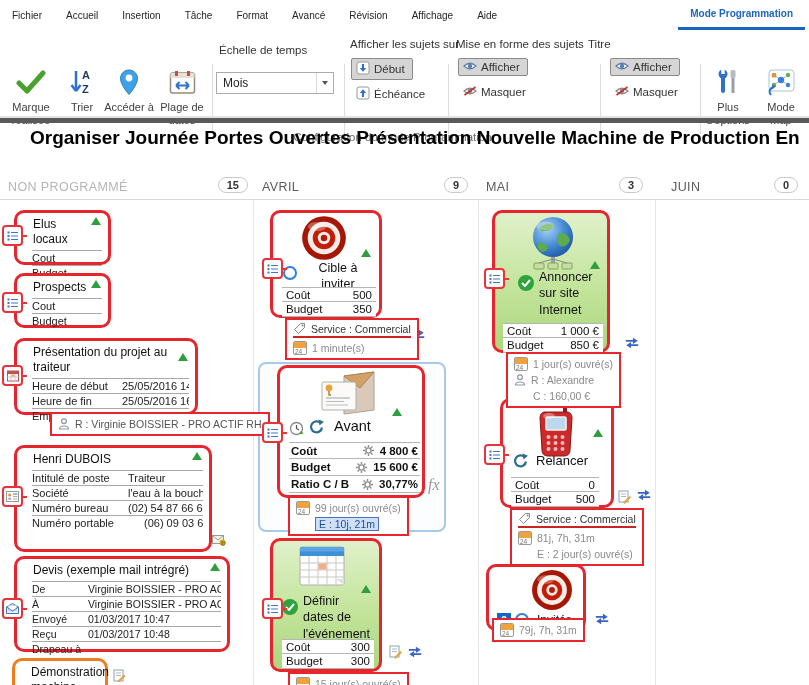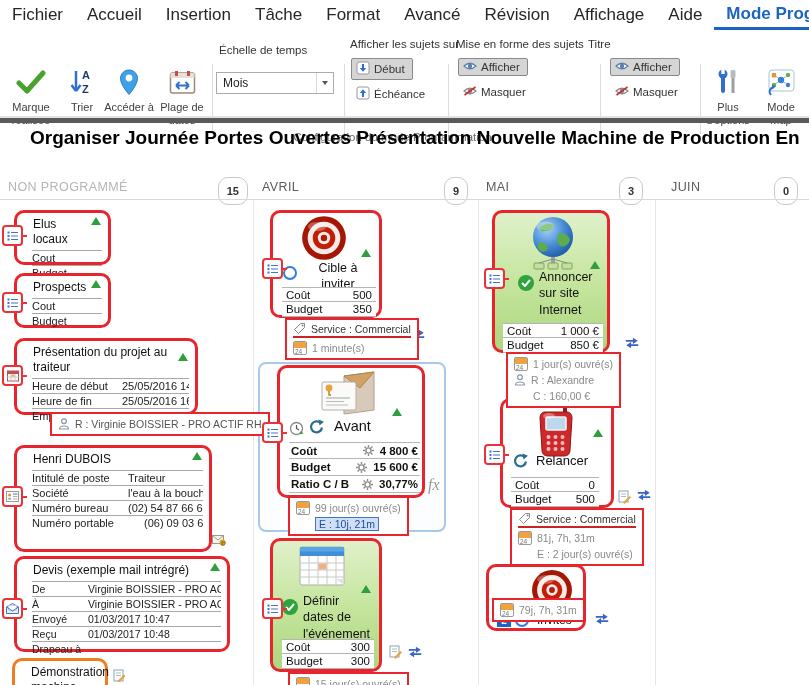--- a/index.html
+++ b/index.html
@@ -1,21 +1,21 @@
 <!DOCTYPE html>
 <html><head>
 <meta charset="utf-8">
 <style>
 *{margin:0;padding:0;box-sizing:border-box}
 html,body{width:809px;height:685px;overflow:hidden;background:#fff;
   font-family:"Liberation Sans",sans-serif;}
 #app{position:relative;width:809px;height:685px;background:#fff;overflow:hidden}
 
 
-.tabbar{position:absolute;top:0;left:0;width:809px;height:30px;display:flex;align-items:stretch;background:#fff;font-size:17px;color:#262626}
+.tabbar{position:absolute;top:0;left:0;width:809px;height:30px;display:flex;align-items:stretch;background:#fff;font-size:10px;color:#262626}
 .tab{display:flex;align-items:center;padding:0 12px;cursor:default;white-space:nowrap}
 .tab.active{color:#1b64c0;font-weight:bold;border-bottom:3px solid #1b64c0;margin-left:auto;margin-right:4px}
 
 
 .ribbon{position:absolute;top:30px;left:0;width:809px;height:86px;background:#fff}
 .rsep{position:absolute;top:34px;height:70px;width:1px;background:#dcdcdc}
 .bigbtn{position:absolute;top:36px;display:flex;flex-direction:column;align-items:center;text-align:center;font-size:11px;color:#3f3f3f;line-height:1.2}
 .bigbtn .icon{height:32px;display:flex;align-items:center;justify-content:center;margin-bottom:3px}
 .grouplabel{position:absolute;top:101px;left:0;width:785px;text-align:center;font-size:11.5px;color:#6a6a6a}
 .rlabel{position:absolute;font-size:11.5px;color:#333;white-space:nowrap}
@@ -24,21 +24,21 @@
 .tbtn{position:absolute;display:flex;align-items:center;gap:4px;font-size:11.5px;color:#333;padding:2px 7px 2px 4px;border:1px solid transparent;border-radius:2px;white-space:nowrap}
 .tbtn.pressed{background:#d5d5d5;border-color:#8a8a8a}
 .chev{display:inline-block;width:0;height:0;border-left:3.5px solid transparent;border-right:3.5px solid transparent;border-top:4px solid #555;margin-left:3px;vertical-align:middle}
 
 
 .splitline{position:absolute;left:0;width:809px}
 
 
 .viewtitle{position:absolute;top:127px;left:30px;width:779px;font-size:19px;font-weight:bold;color:#000;white-space:nowrap;overflow:hidden}
 .colhead{position:absolute;top:177px;height:20px;display:flex;align-items:center;font-size:12.5px;letter-spacing:.4px;color:#5a5a5a}
-.colhead .pill{position:absolute;right:6px;top:0;border:1px solid #c9c9c9;border-radius:10px;background:#fff;font-size:11px;letter-spacing:0;color:#333;padding:7px 8px;font-weight:bold}
+.colhead .pill{position:absolute;right:6px;top:0;border:1px solid #c9c9c9;border-radius:10px;background:#fff;font-size:11px;letter-spacing:0;color:#333;padding:1px 8px;font-weight:bold}
 .colhead.dim{color:#b5b5b5}
 .vline{position:absolute;top:200px;bottom:0;width:1px;background:#e6e6e6}
 .hline{position:absolute;top:199px;left:0;width:809px;height:1px;background:#d8d8d8}
 
 
 .card{position:absolute;background:#fff;border:3px solid #e8242d;border-radius:10px;padding:3px 6px 2px 15px}
 .card.abs{padding:0}
 .card.green{background:linear-gradient(180deg,#e0f1ca 0%,#c3e49b 55%,#abd77d 100%)}
 .card.orange{border-color:#ef7d1f}
 .ctitle{display:flex;align-items:flex-start;font-size:12px;color:#111;padding:1px 1px 3px 1px;line-height:1.25}
@@ -860,21 +860,21 @@
     <div class="abschild badge2" style="left:8px;top:46px">2</div>
     <div class="abschild ring" style="left:26px;top:46px"></div>
     <div class="abschild" style="left:48px;top:46px;font-size:12px;color:#111">Invités</div>
   </div>
   <div class="abschild" style="left:594px;top:612px">
     <svg width="16" height="14" viewBox="0 0 18 15">
         <polygon points="2,4 10,4 10,1.5 15.5,5 10,8.5 10,6 2,6" fill="#3b63c4"></polygon>
         <polygon points="16,9 8,9 8,6.5 2.5,10 8,13.5 8,11 16,11" fill="#3b63c4"></polygon>
       </svg>
   </div>
-  <div class="note" style="left:492px;top:598px">
+  <div class="note" style="left:492px;top:618px">
     <div class="nrow">
         <span class="cal24">
           <span class="band"></span>
           <span class="num">24</span>
         </span>
         <span>79j, 7h, 31m</span>
       </div>
   </div>
 
 </div>

